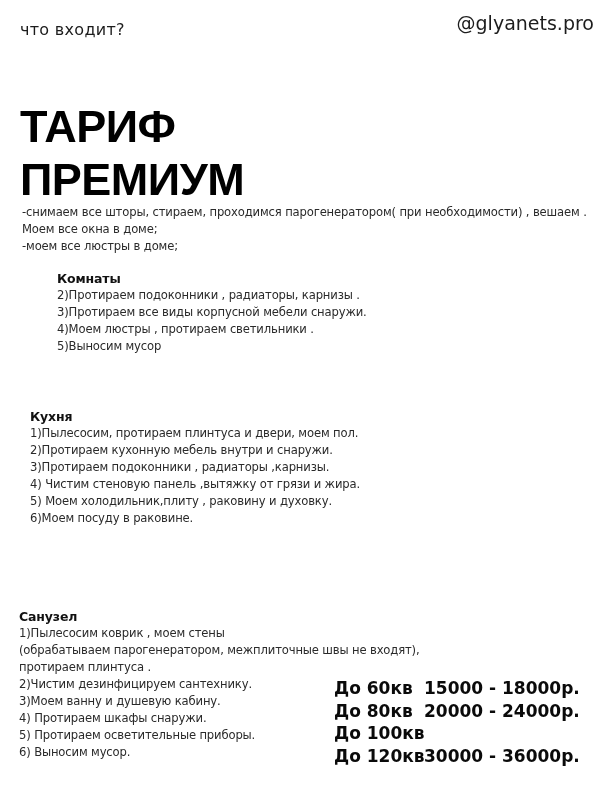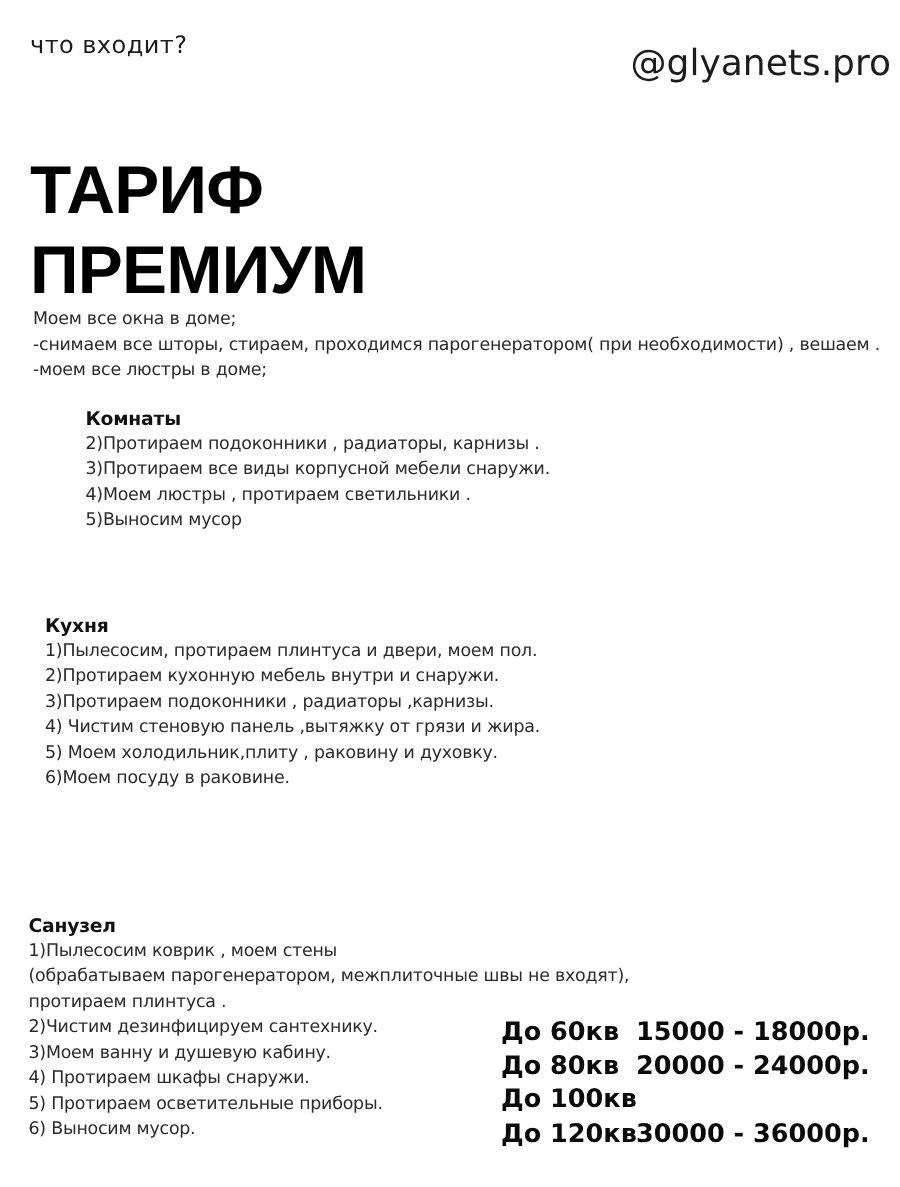--- a/index.html
+++ b/index.html
@@ -15,22 +15,22 @@
     .abs { position: absolute; white-space: nowrap; }
     .header-left {
       left: 20px; top: 20px;
       font-size: 16px;
       letter-spacing: 0.3px;
       color: #1c1c1c;
       font-family: "DejaVu Sans", sans-serif;
       font-weight: normal;
     }
     .header-right {
-      right: 6px; top: 28px;
-      font-size: 24px;
+      right: 6px; top: 12px;
+      font-size: 19px;
       color: #1c1c1c;
       font-family: "DejaVu Sans", sans-serif;
     }
     .title {
       left: 20px;
       font-family: "Liberation Sans", sans-serif;
       font-weight: bold;
       font-size: 45px;
       line-height: 45px;
       color: #000;
@@ -73,22 +73,22 @@
 </head>
 <body>
 
 <div class="abs header-left">что входит?</div>
 <div class="abs header-right">@glyanets.pro</div>
 
 <div class="abs title l1">ТАРИФ</div>
 <div class="abs title l2">ПРЕМИУМ</div>
 
 <div class="abs text-block intro">
+  <span class="line">-снимаем все шторы, стираем, проходимся парогенератором( при необходимости) , вешаем .</span>
   <span class="line">Моем все окна в доме;</span>
-  <span class="line">-снимаем все шторы, стираем, проходимся парогенератором( при необходимости) , вешаем .</span>
   <span class="line">-моем все люстры в доме;</span>
 </div>
 
 <div class="abs text-block rooms">
   <span class="section-title">Комнаты</span>
   <span class="line">2)Протираем подоконники , радиаторы, карнизы .</span>
   <span class="line">3)Протираем все виды корпусной мебели  снаружи.</span>
   <span class="line">4)Моем люстры , протираем светильники .</span>
   <span class="line">5)Выносим мусор</span>
 </div>

